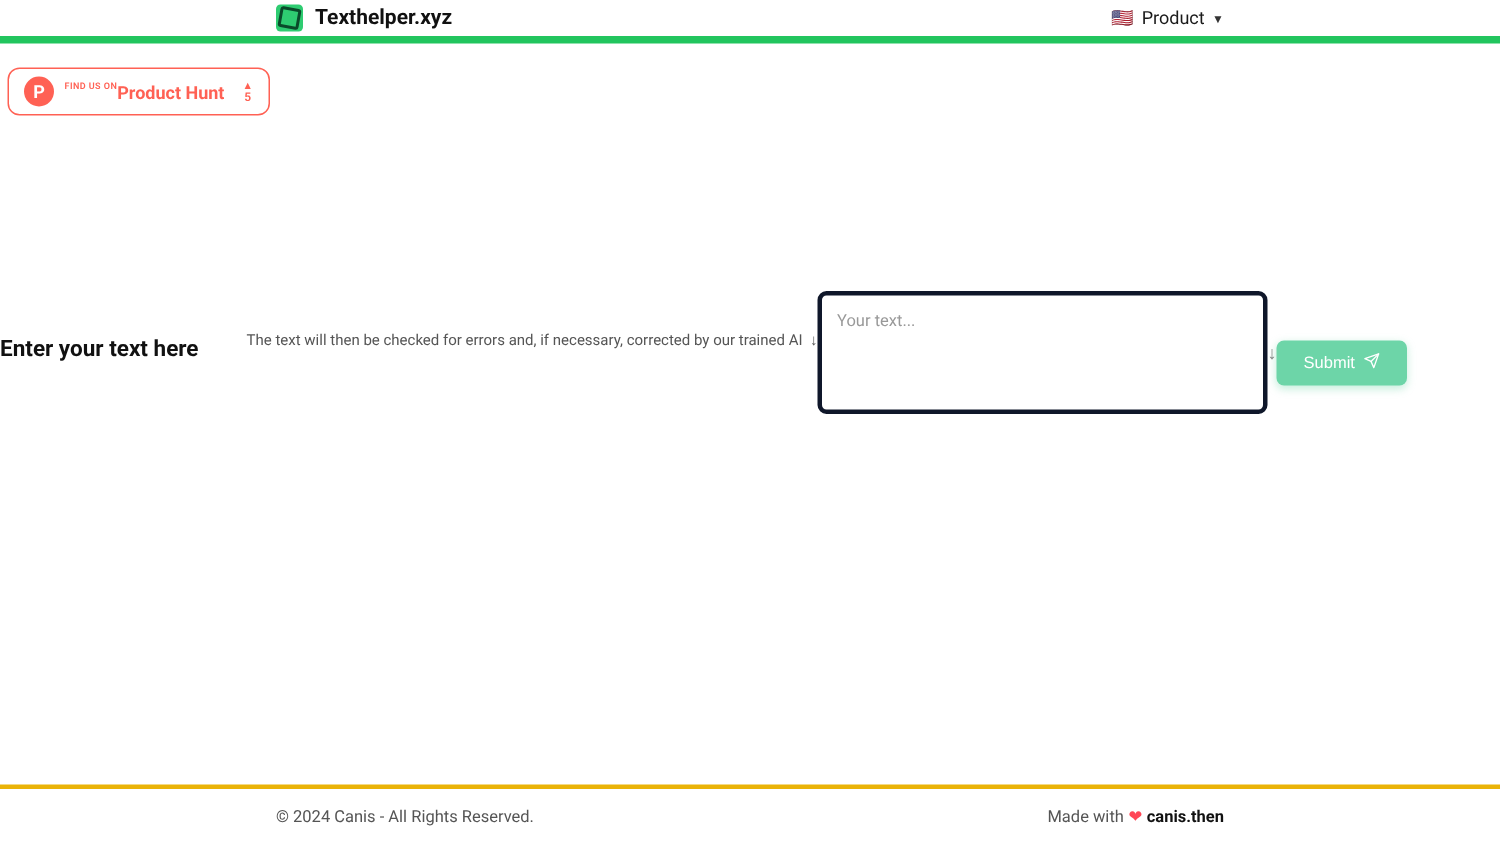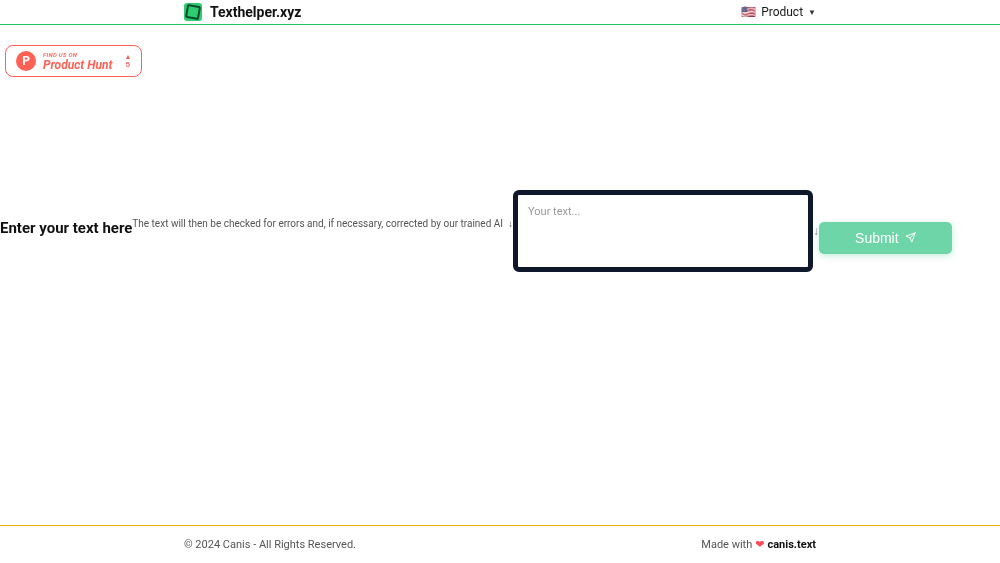--- a/index.html
+++ b/index.html
@@ -13,21 +13,21 @@
       color: #1a1a1a;
       width: 1000px;
       height: 563px;
       position: relative;
     }
     .header {
       display: flex;
       align-items: center;
       justify-content: space-between;
       padding: 12px 0;
-      border-bottom: 1px solid #22c55e;
+      border-bottom: 5px solid #22c55e;
       height: 24px;
     }
     .header-full {
       width: 1000px;
       margin: 0 auto;
       display: flex;
       justify-content: space-between;
       align-items: center;
       padding: 0 184px;
     }
@@ -96,23 +96,22 @@
       border-radius: 50%;
       color: white;
       display: flex;
       align-items: center;
       justify-content: center;
       font-weight: 700;
       font-size: 12px;
     }
     .ph-text {
       display: flex;
-      flex-direction: column;
+      flex-direction: row;
       line-height: 1;
-      font-style: italic;
     }
     .ph-top {
       font-size: 6px;
       color: #ff6154;
       letter-spacing: 0.3px;
       font-weight: 600;
     }
     .ph-bottom {
       font-size: 12px;
       color: #ff6154;
@@ -145,29 +144,30 @@
       color: #111;
       margin-bottom: 6px;
     }
     .subtitle {
       font-size: 10px;
       color: #555;
       display: flex;
       align-items: center;
       gap: 5px;
       margin-bottom: 16px;
+      margin-left: 32px;
     }
     .down-arrow-sm {
       font-size: 10px;
       color: #555;
     }
     .textarea {
       width: 300px;
       height: 82px;
-      border: 5px solid #0f172a;
+      border: 3px solid #0f172a;
       border-radius: 6px;
       padding: 10px;
       font-size: 11px;
       color: #333;
       font-family: inherit;
       resize: none;
       outline: none;
     }
     .textarea::placeholder {
       color: #999;
@@ -176,38 +176,38 @@
       margin: 8px 0;
       font-size: 12px;
       color: #888;
     }
     .submit-btn {
       margin-top: 14px;
       background: #6dd5a8;
       color: white;
       border: none;
       border-radius: 5px;
-      padding: 8px 36px;
-      font-size: 14px;
+      padding: 8px 18px;
+      font-size: 11px;
       font-weight: 500;
       cursor: pointer;
       display: flex;
       align-items: center;
       gap: 6px;
       box-shadow: 0 2px 6px rgba(109, 213, 168, 0.4);
     }
     .send-icon {
       display: inline-block;
     }
     .footer {
       position: absolute;
       bottom: 0;
       left: 0;
       right: 0;
-      border-top: 1px solid #eab308;
+      border-top: 3px solid #eab308;
       padding: 12px 184px;
       display: flex;
       justify-content: space-between;
       align-items: center;
       font-size: 11px;
       color: #555;
     }
     .made-with {
       display: flex;
       align-items: center;
@@ -270,15 +270,15 @@
       </svg>
     </span>
   </button>
 </div>
 
 <div class="footer">
   <div>© 2024 Canis - All Rights Reserved.</div>
   <div class="made-with">
     <span>Made with</span>
     <span class="heart">❤</span>
-    <span class="canis-link">canis.text</span>
+    <span class="canis-link">canis.then</span>
   </div>
 </div>
 
 </body></html>

